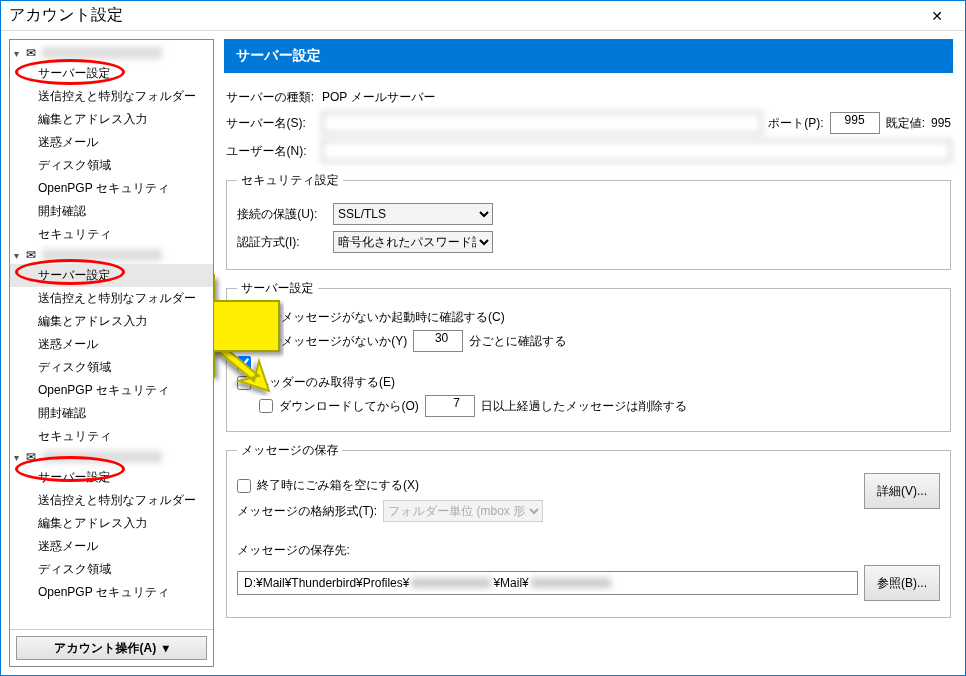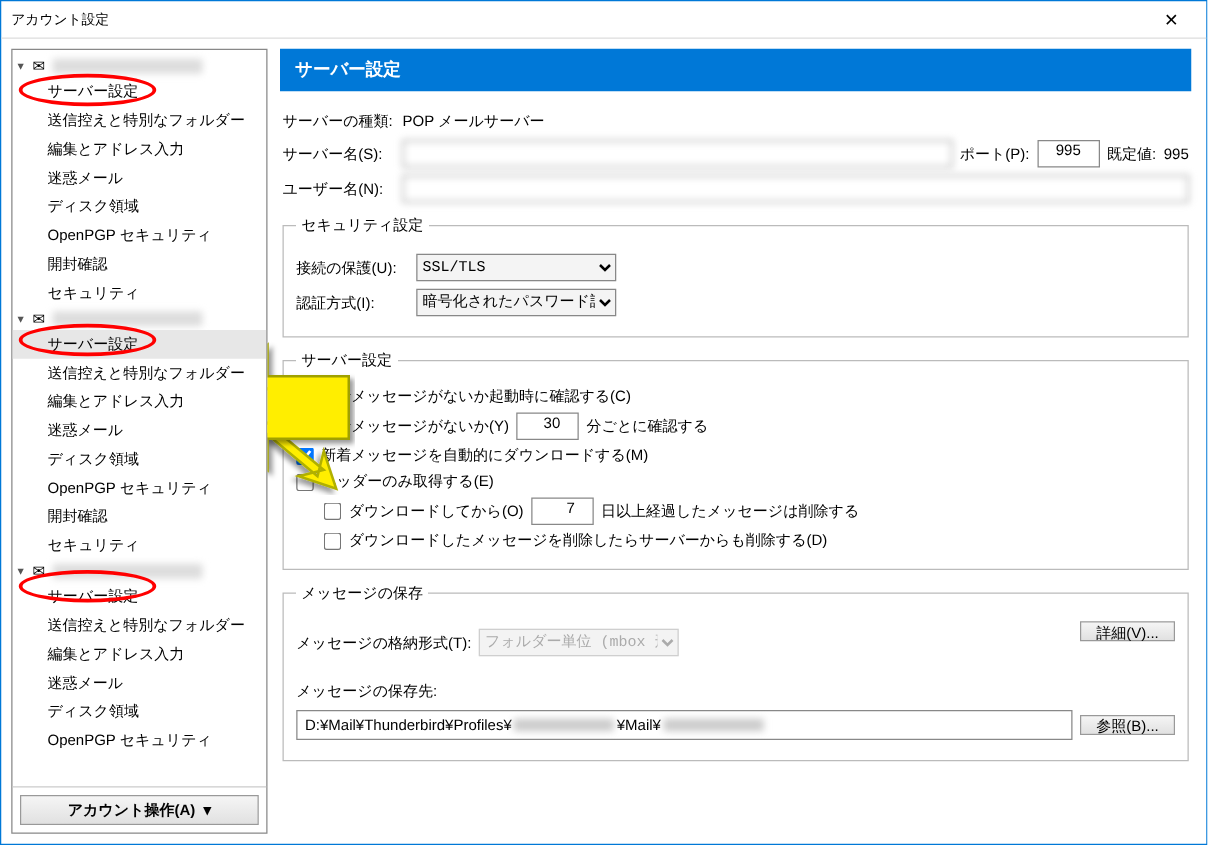--- a/index.html
+++ b/index.html
@@ -1,48 +1,48 @@
 <!DOCTYPE html>
 <html><head>
 <meta charset="utf-8">
 <style>
 * { box-sizing: border-box; margin: 0; padding: 0; }
 body { font-family: "Meiryo UI", "MS UI Gothic", sans-serif; font-size: 12px; background: #fff; color: #000; }
 .window { width: 966px; height: 676px; border: 1px solid #0078d7; display: flex; flex-direction: column; position: relative; }
 .titlebar { height: 30px; display: flex; align-items: center; padding: 0 8px; border-bottom: 1px solid #ddd; }
-.titlebar-title { flex: 1; font-size: 11px; }
+.titlebar-title { flex: 1; font-size: 16px; }
 .titlebar-close { width: 40px; text-align: center; font-size: 14px; cursor: pointer; }
 .body { flex: 1; display: flex; overflow: hidden; }
 .sidebar { width: 205px; border: 1px solid #888; margin: 8px 0 8px 8px; display: flex; flex-direction: column; }
 .tree { flex: 1; overflow: auto; padding: 4px 0; }
 .tree-account { display: flex; align-items: center; padding: 2px 4px; position: relative; }
 .tree-account .tw { width: 12px; font-size: 10px; color: #555; }
 .tree-account .ic { width: 16px; font-size: 12px; }
 .tree-account .blur { filter: blur(3px); color: #888; background: #ddd; width: 120px; height: 12px; border-radius: 2px; }
 .tree-item { padding: 3px 4px 3px 28px; cursor: pointer; position: relative; }
 .tree-item.selected { background: #e7e7e7; }
 .account-action { border-top: 1px solid #ccc; padding: 6px; }
 .account-action button { width: 100%; height: 24px; background: linear-gradient(#f5f5f5,#e1e1e1); border: 1px solid #999; font-size: 12px; font-weight: bold; }
 .main { flex: 1; padding: 8px 12px 8px 10px; overflow: auto; position: relative; }
 .panel-title { background: #0078d7; color: #fff; padding: 8px 12px; font-weight: bold; font-size: 14px; }
 .form { padding: 10px 2px; }
 .row { display: flex; align-items: center; margin: 6px 0; gap: 6px; }
 .row label { min-width: 90px; }
 .row input[type=text] { border: 1px solid #888; height: 22px; padding: 0 4px; font-size: 12px; }
 .row input.wide { flex: 1; }
 .row .blurval { filter: blur(3px); color: #aaa; }
-select { border: 1px solid #888; height: 22px; width: 160px; background: #f4f4f4; font-size: 12px; font-family: Liberation Mono, monospace; }
+select { border: 1px solid #888; height: 22px; width: 160px; background: #f4f4f4; font-size: 12px; }
 select.disabled { background: #eee; color: #888; border-color: #bbb; }
 .spin { width: 50px; height: 22px; border: 1px solid #888; text-align: right; padding-right: 14px; position: relative; background: #fff; display: inline-block; }
 fieldset { border: 1px solid #bbb; padding: 8px 10px 10px; margin: 10px 0; }
 fieldset legend { padding: 0 4px; }
 .chk { display: flex; align-items: center; gap: 6px; margin: 4px 0; }
 .chk input { width: 14px; height: 14px; }
 .chk.indent { margin-left: 22px; }
-.btn { background: linear-gradient(#f5f5f5,#e1e1e1); border: 1px solid #999; height: 16px; padding: 0 12px; font-size: 12px; cursor: pointer; }
+.btn { background: linear-gradient(#f5f5f5,#e1e1e1); border: 1px solid #999; height: 36px; padding: 0 12px; font-size: 12px; cursor: pointer; }
 .btn.ok { border: 2px solid #0078d7; }
 .footer { display: flex; justify-content: flex-end; gap: 8px; padding: 10px 14px; border-top: 1px solid #ddd; }
 .section-head { margin: 14px 0 6px; }
 .pathbox { border: 1px solid #888; height: 24px; flex: 1; padding: 5px 6px; display: flex; align-items: center; }
 .pathbox .blurspan { filter: blur(3px); background: #ccc; width: 80px; height: 10px; display: inline-block; margin: 0 2px; }
 .circle { position: absolute; border: 3px solid #f00; border-radius: 50%/50%; pointer-events: none; }
 .arrow { position: absolute; pointer-events: none; }
 .rightcol { display: flex; align-items: center; gap: 6px; }
 </style>
 </head>
@@ -147,42 +147,41 @@
               <span>新着メッセージがないか起動時に確認する(C)</span>
             </div>
           <div class="chk">
             <input type="checkbox" checked="" style="">
             <span>新着メッセージがないか(Y)</span>
             <span class="spin">30</span>
             <span>分ごとに確認する</span>
           </div>
           <div class="chk">
               <input type="checkbox" checked="" style="">
-              <span>新着メッセージを自動的にダウンロードする(M)</span>
             </div>
           <div class="chk">
               <input type="checkbox" style="">
               <span>ヘッダーのみ取得する(E)</span>
             </div>
           <div class="chk indent">
             <input type="checkbox" style="">
             <span>ダウンロードしてから(O)</span>
             <span class="spin">7</span>
             <span>日以上経過したメッセージは削除する</span>
           </div>
-          <div class="chk indent">
-              <input type="checkbox" style="">
-              <span>ダウンロードしたメッセージを削除したらサーバーからも削除する(D)</span>
-            </div>
         </fieldset>
 
         <fieldset>
           <legend>メッセージの保存</legend>
           <div class="row" style="align-items:start">
             <div style="flex:1">
+              <div class="chk">
+                  <input type="checkbox" style="">
+                  <span>終了時にごみ箱を空にする(X)</span>
+                </div>
               <div class="row">
                 <span>メッセージの格納形式(T):</span>
                 <select class="disabled" disabled=""><option>フォルダー単位 (mbox 形式)</option></select>
               </div>
             </div>
             <button class="btn">詳細(V)...</button>
           </div>
           <div class="section-head">メッセージの保存先:</div>
           <div class="row">
             <div class="pathbox">

